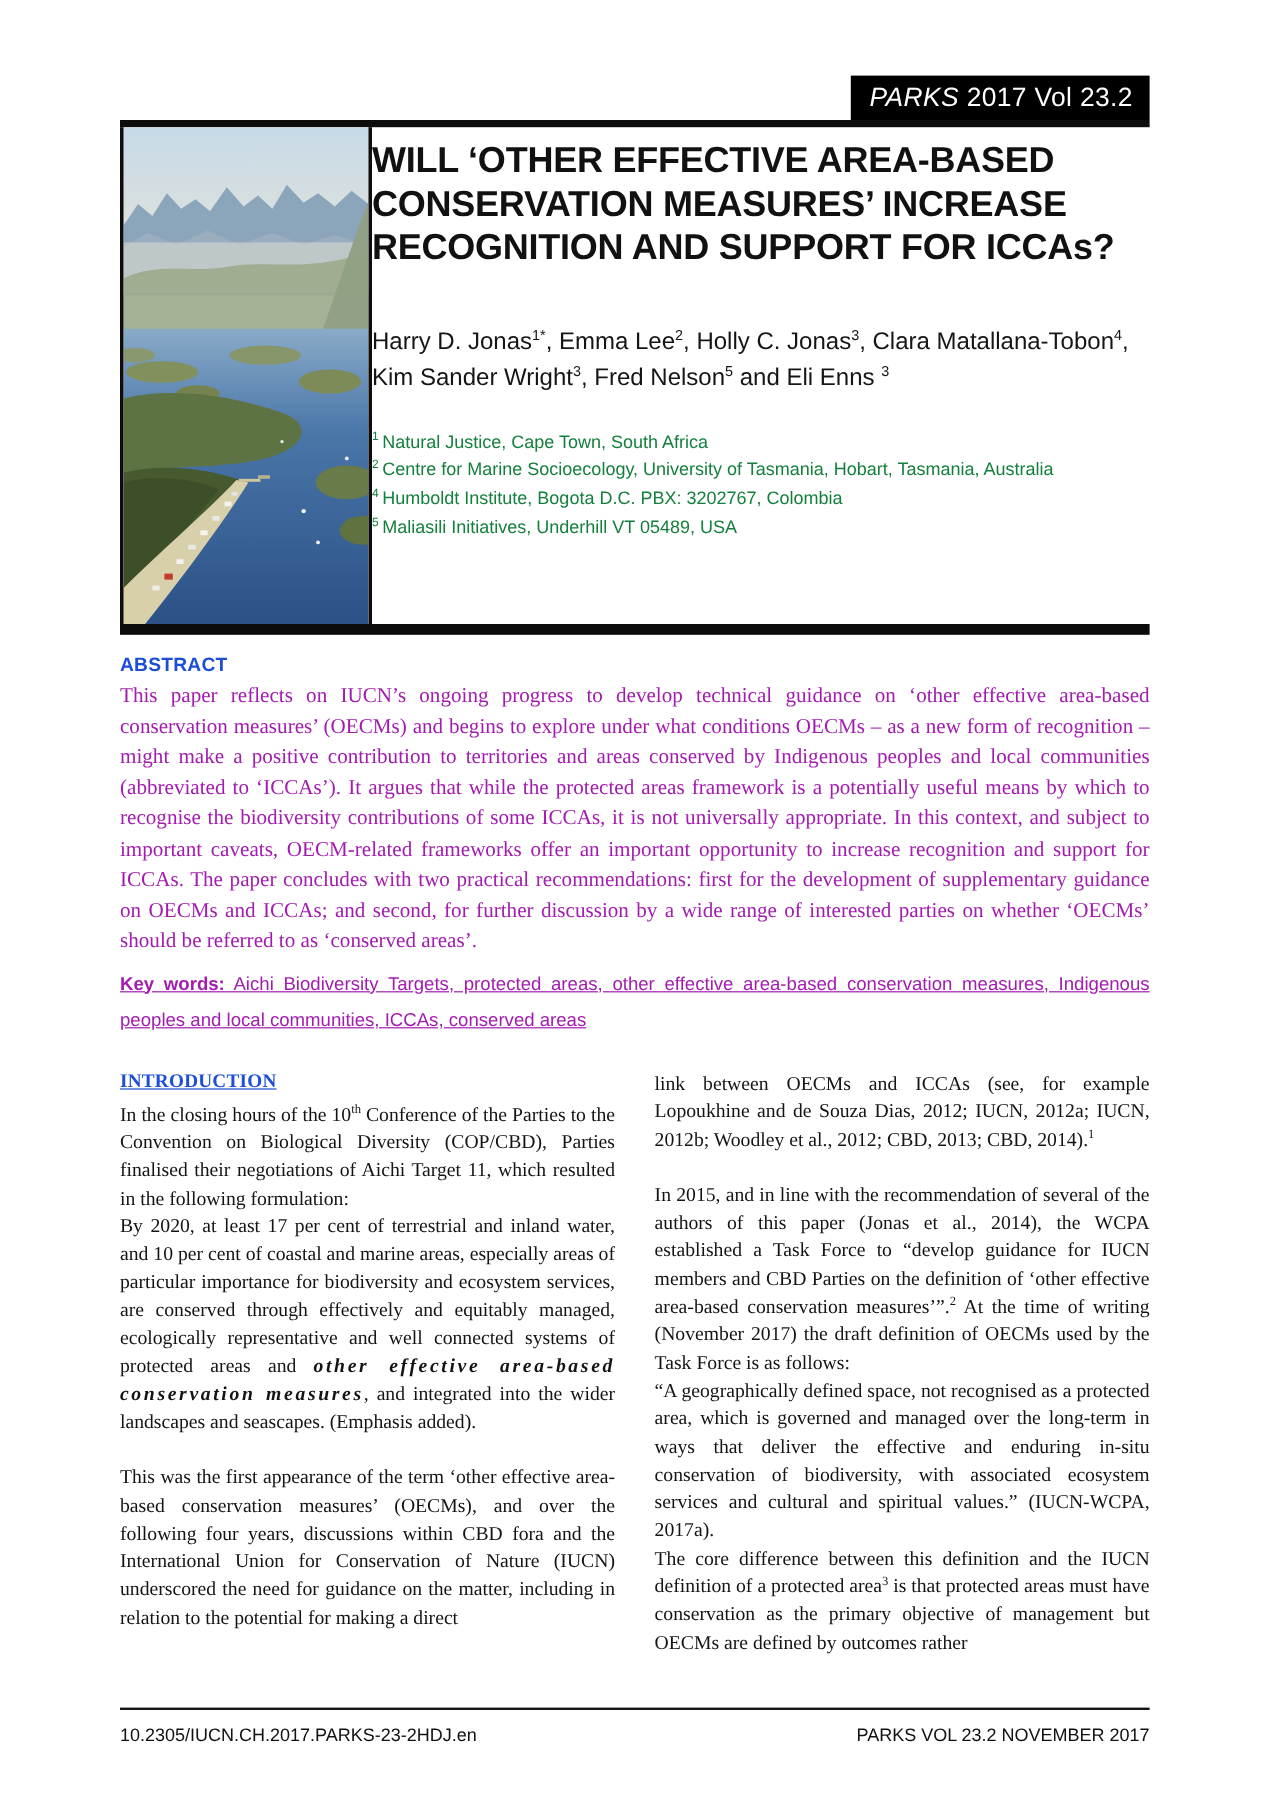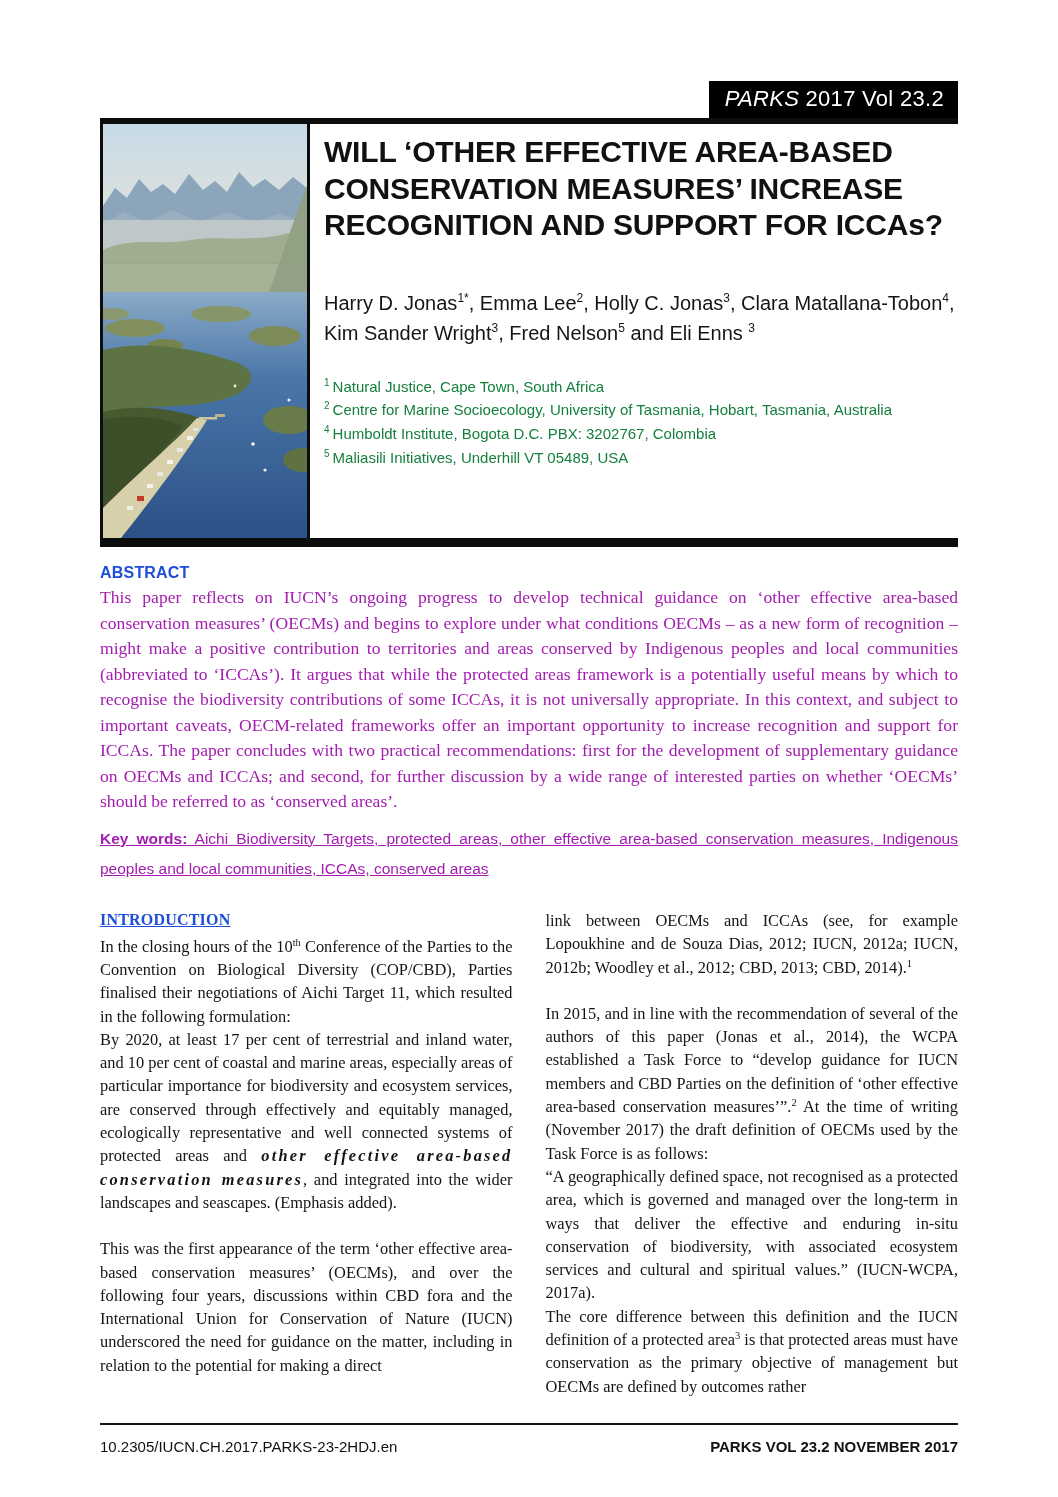--- a/index.html
+++ b/index.html
@@ -1,41 +1,41 @@
 <!DOCTYPE html>
 <html><head>
 <meta charset="utf-8">
 <style>
   html,body { margin:0; padding:0; background:#ffffff; }
   body {
     width:1058px; height:1497px; position:relative;
     font-family:"Liberation Sans", sans-serif; color:#1b1b1b;
     overflow:hidden;
   }
-  .page { position:absolute; inset:0; padding:0 100px; box-sizing:border-box;margin-top:18px; }
+  .page { position:absolute; inset:0; padding:0 100px; box-sizing:border-box; }
 
   
   .badge-row { display:flex; justify-content:flex-end; padding-top:63px; }
   .badge {
     background:#000; color:#fff; font-size:22px; line-height:1;
     padding:7px 14px 8px 16px; letter-spacing:0.3px;
   }
   .badge .journal { font-style:italic; }
 
   .top-rule { height:6px; background:#0c0c0c; }
 
   
   .hero { display:flex; align-items:flex-start; }
   .photo-frame {
     flex:0 0 210px; width:210px; height:414px; box-sizing:border-box;
     border-left:3px solid #0d0d0d; border-right:3px solid #0d0d0d;
     overflow:hidden;
   }
   .photo-frame svg { display:block; }
-  .hero-right { flex:1; padding-left:14px; }
+  .hero-right { flex:1; }
   .title {
     margin:10px 0 0 0; font-weight:bold; font-size:30px; line-height:1.22;
     letter-spacing:-0.2px; color:#111;
   }
   .authors { margin-top:44px; font-size:20px; line-height:1.5; color:#151515; }
   .authors sup { font-size:12px; }
   .corresponding { margin-top:42px; font-size:15px; color:#1a1a1a; }
   .affiliations { margin-top:27px; font-size:15px; line-height:1.58; color:#15803d; }
   .affiliations sup { font-size:10px; margin-right:3px; }
 
@@ -67,21 +67,21 @@
   .bq2 { margin-left:22px; }
   .emph { font-weight:bold; font-style:italic; letter-spacing:2.2px; }
 
   
   .footer { position:absolute; left:100px; right:100px; bottom:42px; }
   .footer-rule { height:2px; background:#161616; }
   .footer-row {
     display:flex; justify-content:space-between; align-items:baseline;
     margin-top:13px; font-size:15px; color:#111;
   }
-  .footer-right { font-weight:bold;text-align:center; }
+  .footer-right { font-weight:normal;text-align:center; }
 </style>
 </head>
 <body>
 
 <div class="page">
 
   <div class="badge-row">
     <div class="badge">
       <span class="journal">PARKS</span><span> 2017 Vol 23.2</span>
     </div>

